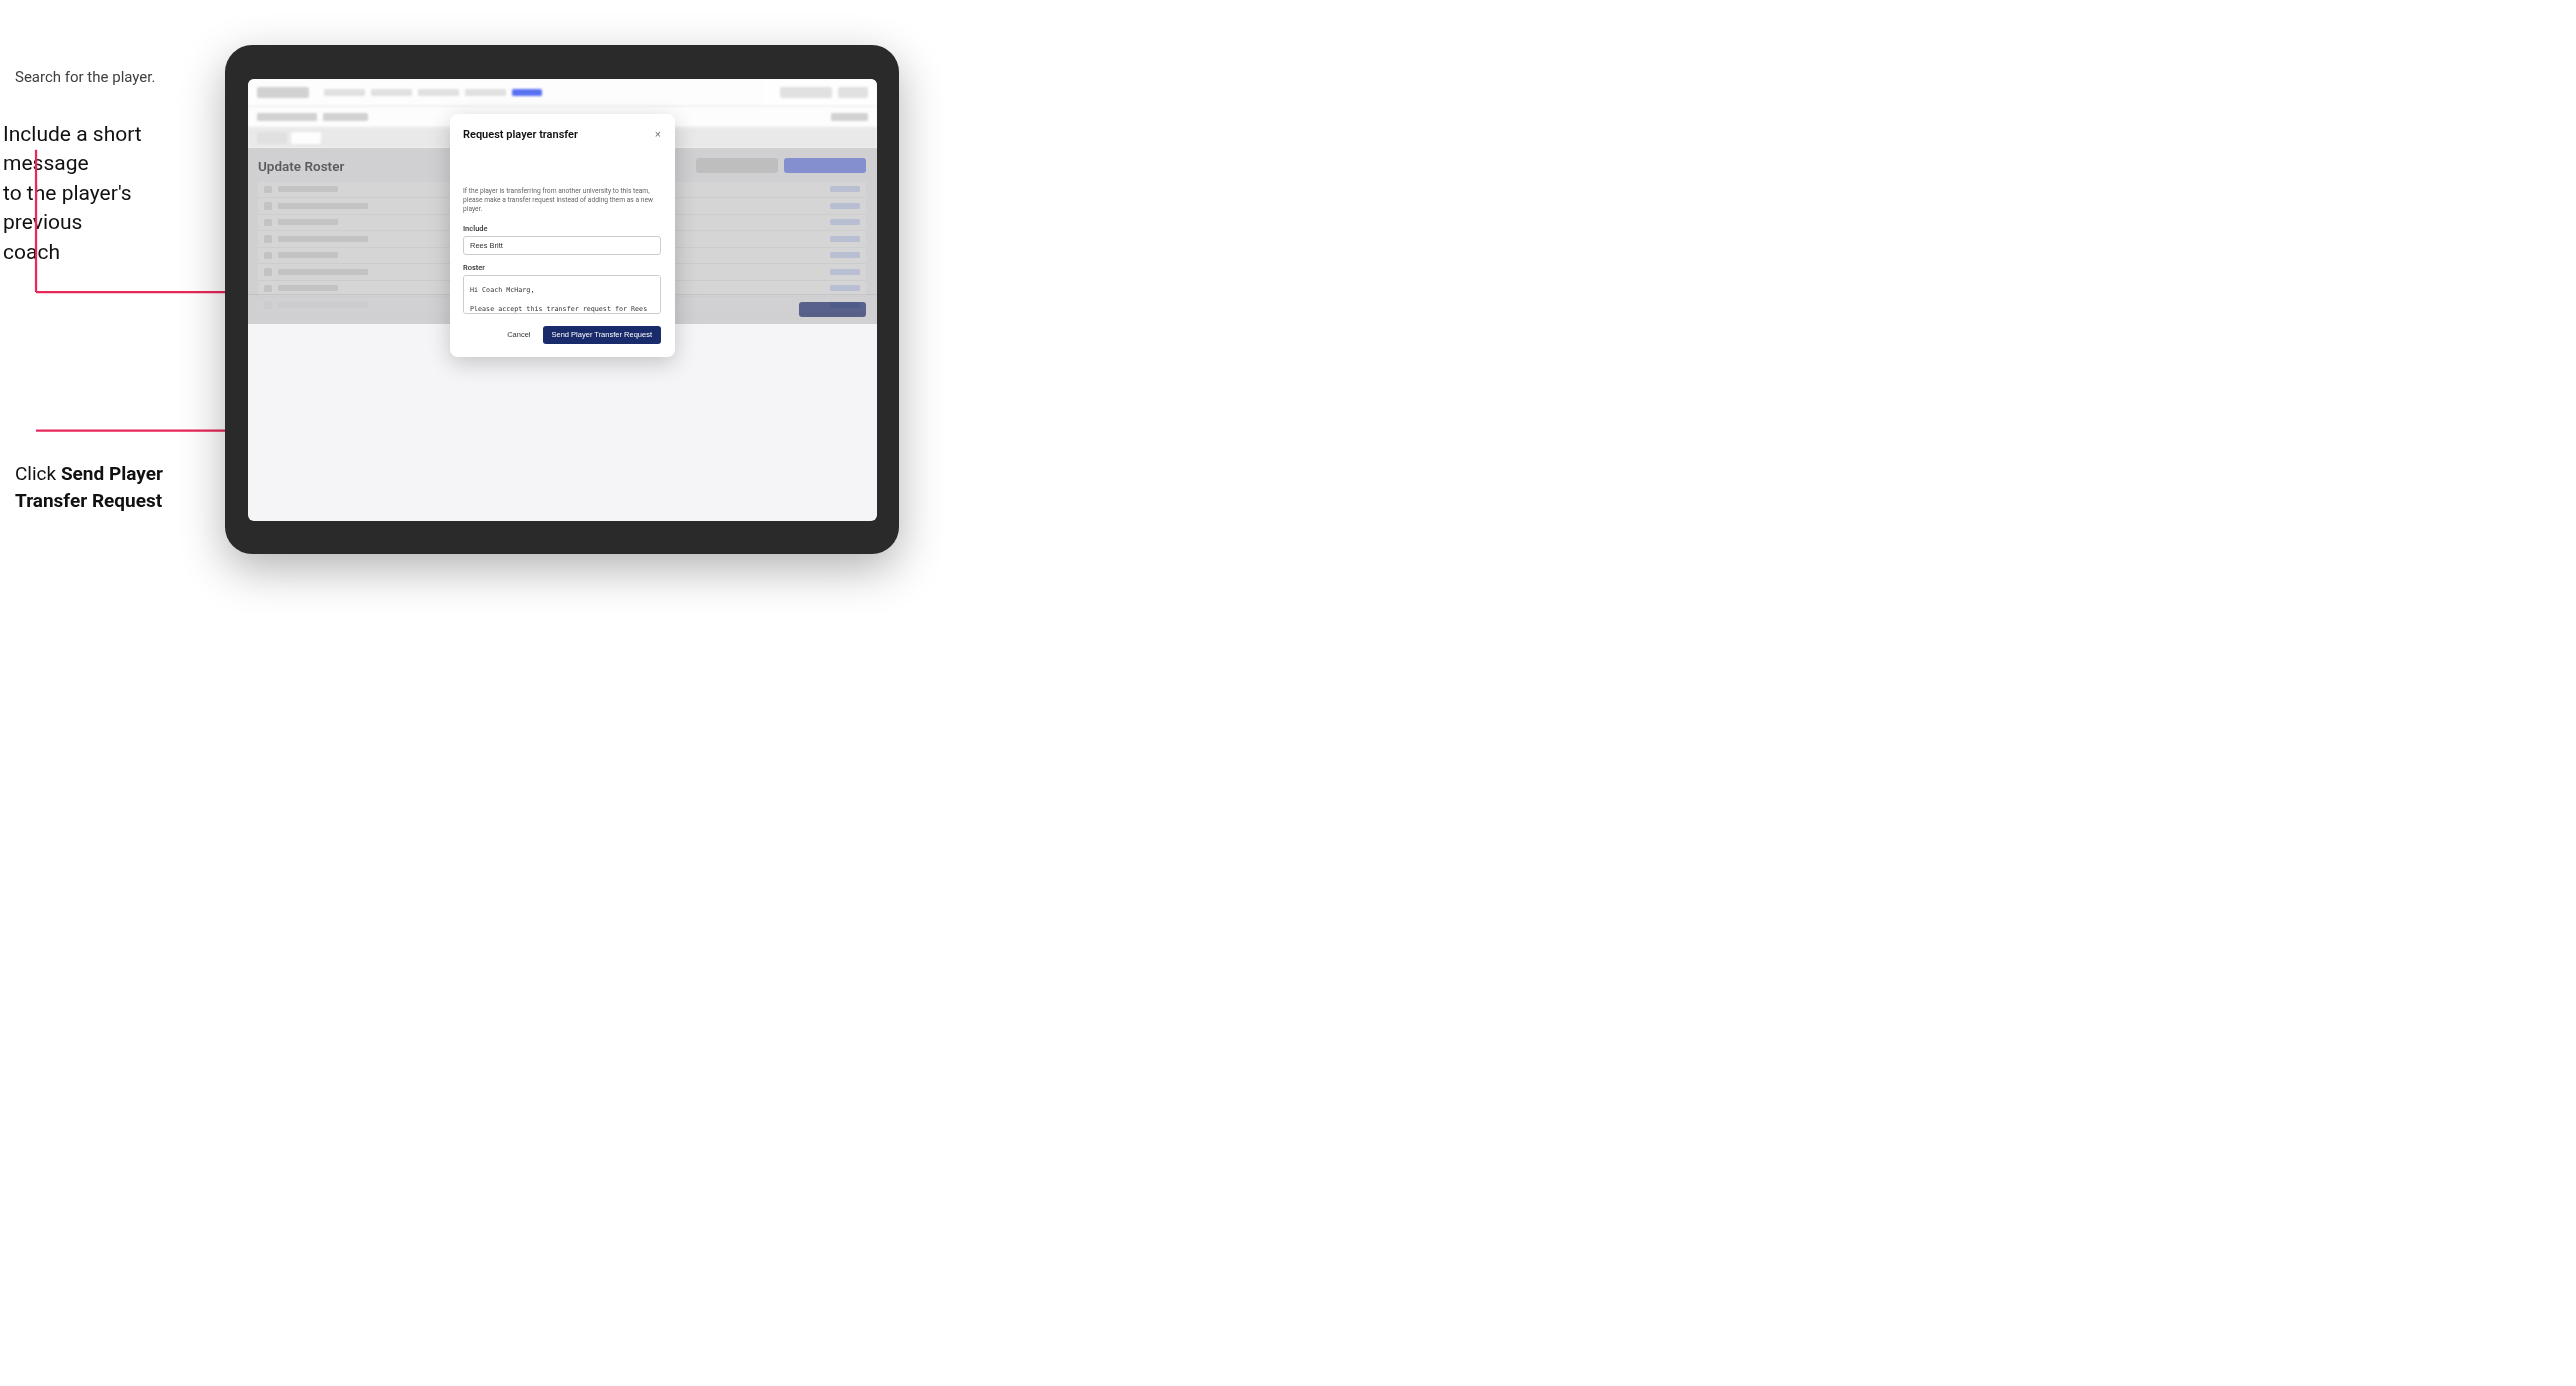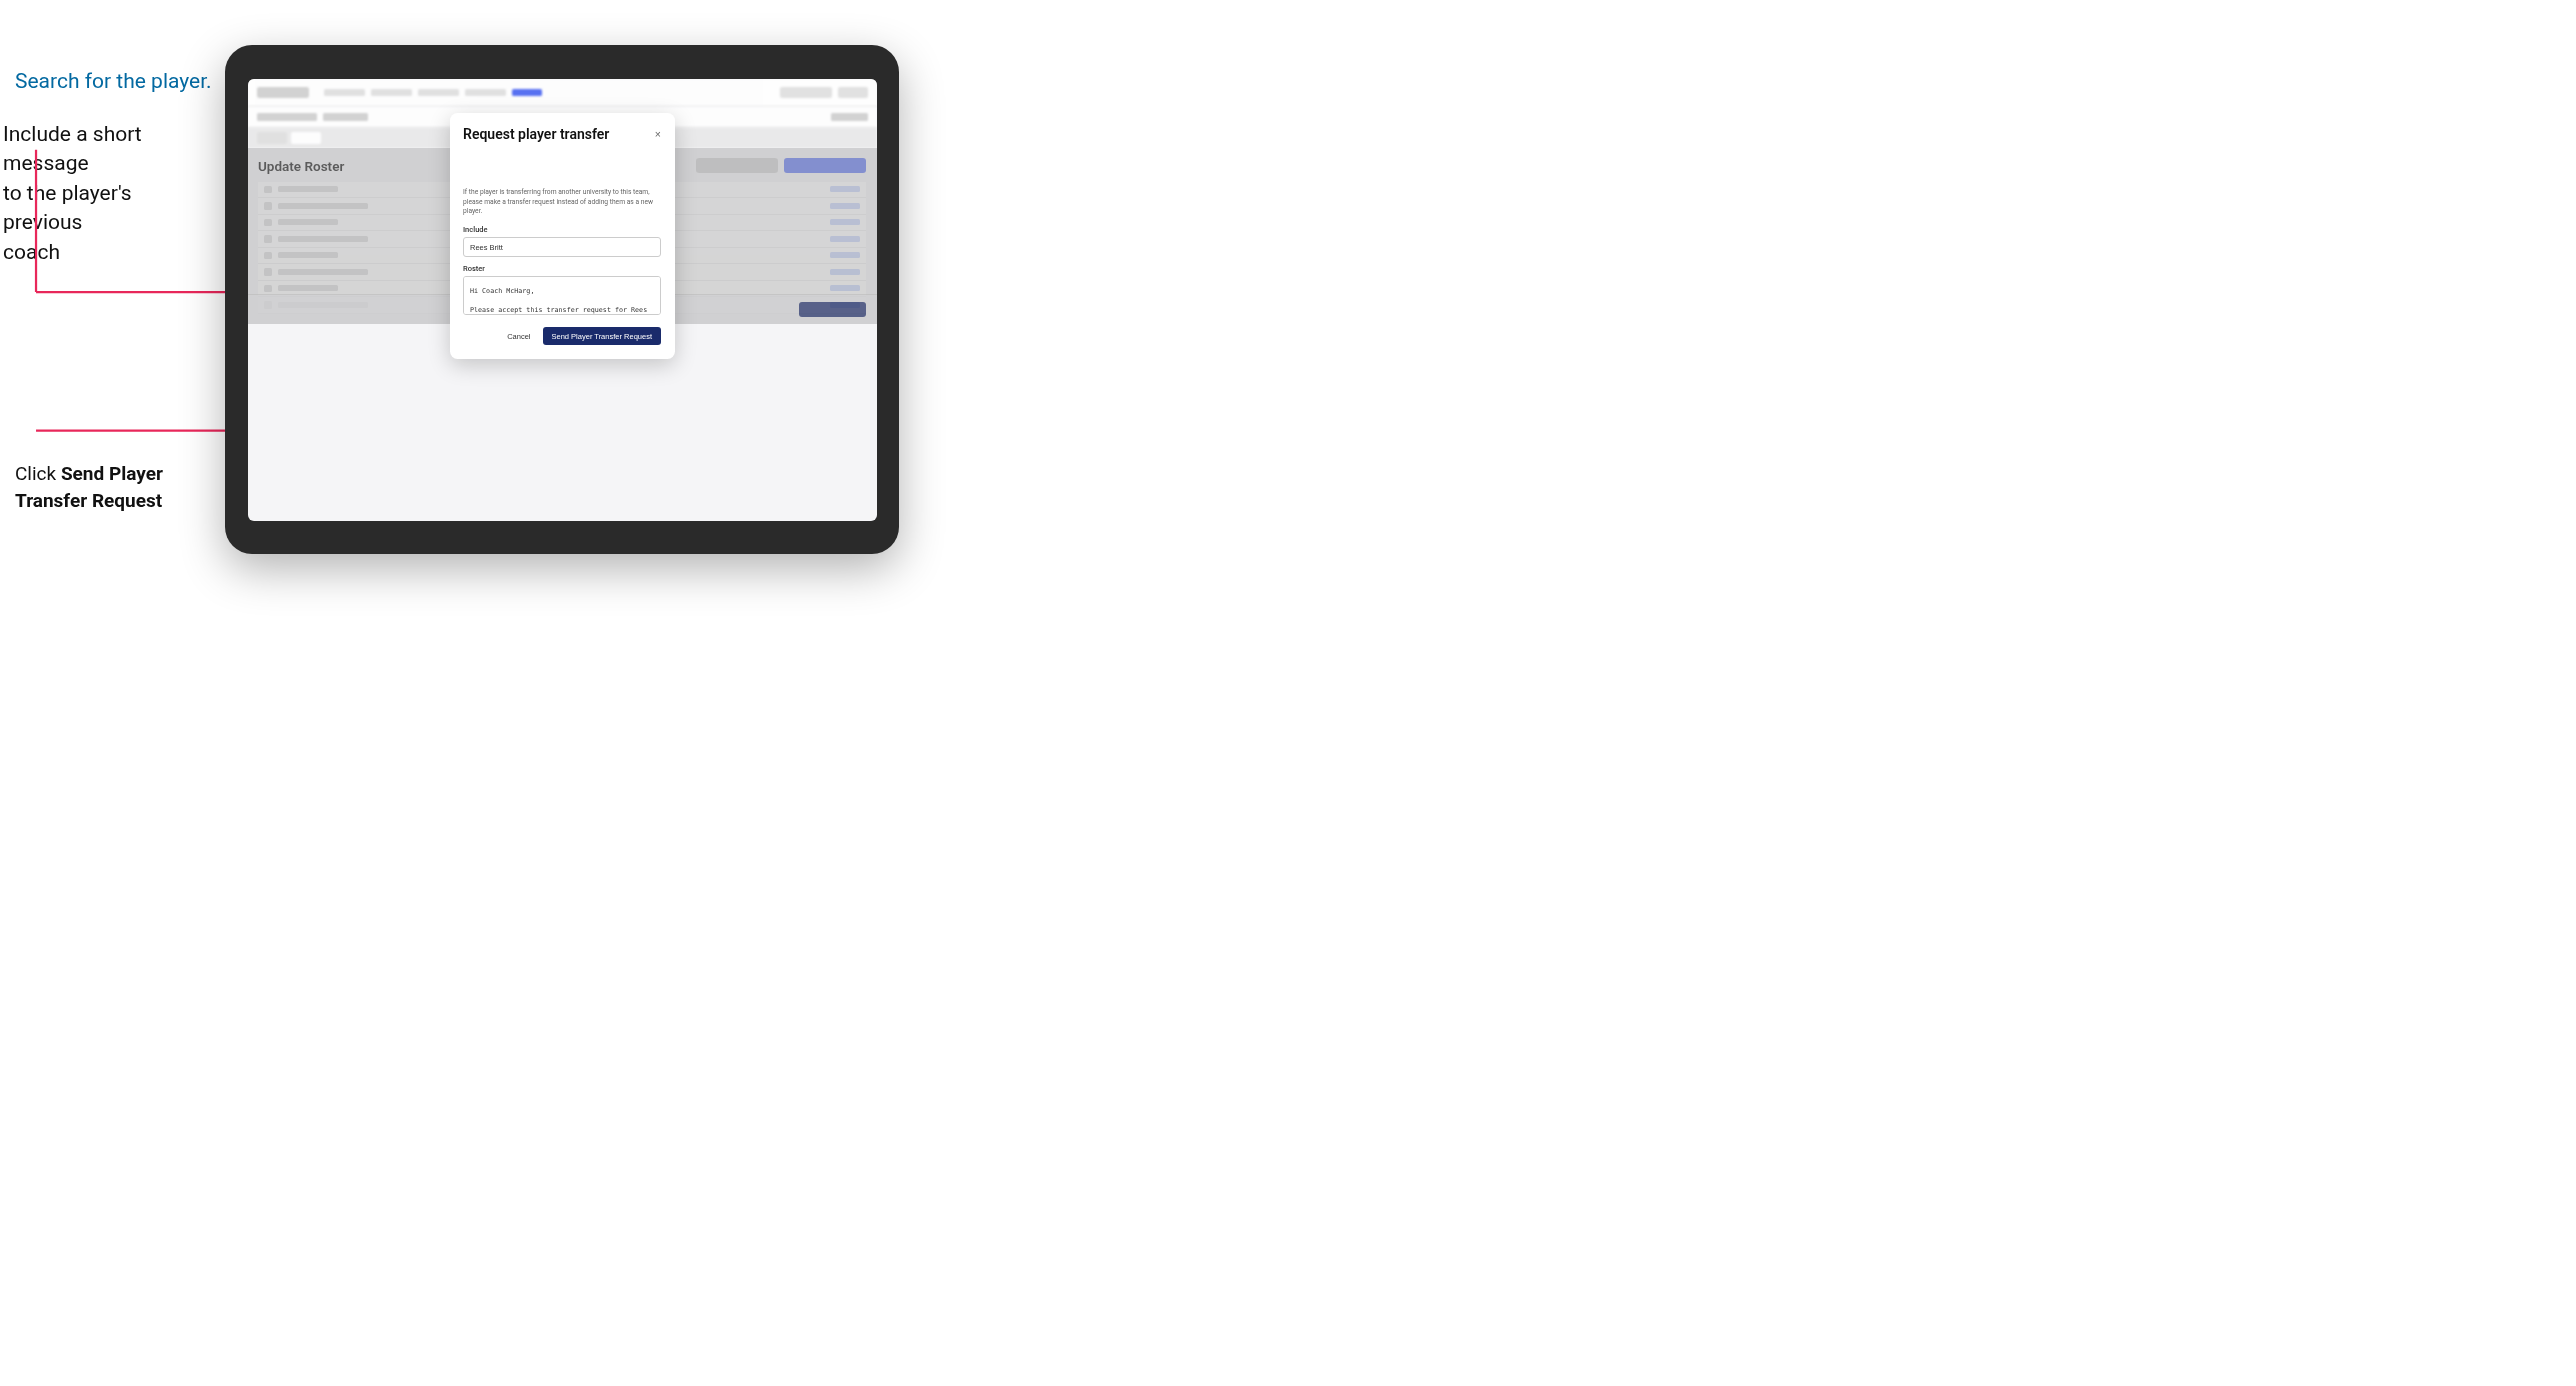--- a/index.html
+++ b/index.html
@@ -10,22 +10,22 @@
       font-family: -apple-system, BlinkMacSystemFont, 'Segoe UI', Roboto, sans-serif;
       position: relative;
       overflow: hidden;
     }
 
     
     .annotation-search {
       position: absolute;
       top: 67px;
       left: 15px;
-      font-size: 21px;
-      color: #0369a1;
+      font-size: 15px;
+      color: #404040;
       line-height: 1.4;
     }
 
     .annotation-message {
       position: absolute;
       top: 120px;
       left: 3px;
       font-size: 21px;
       color: #111;
       line-height: 1.4;
@@ -307,21 +307,21 @@
     }
 
     .modal-header {
       display: flex;
       align-items: center;
       justify-content: space-between;
       margin-bottom: 6px;
     }
 
     .modal-title {
-      font-size: 14px;
+      font-size: 11px;
       font-weight: 600;
       color: #111;
     }
 
     .modal-close {
       font-size: 10.5px;
       color: #666;
       cursor: pointer;
       background: none;
       border: none;

